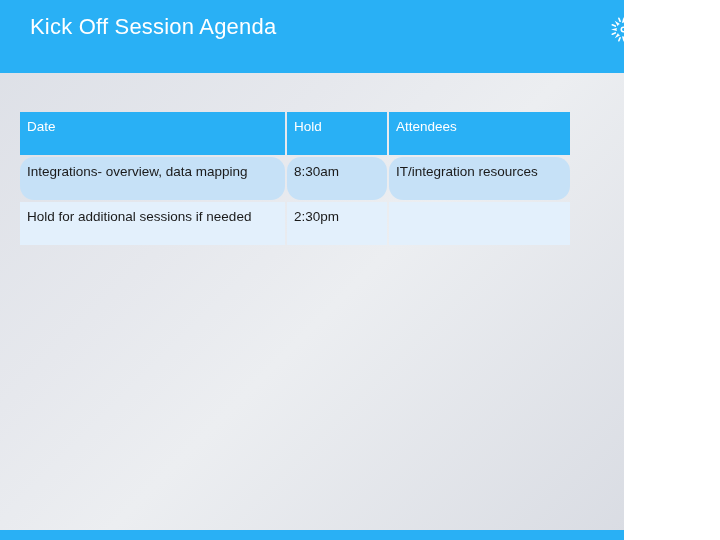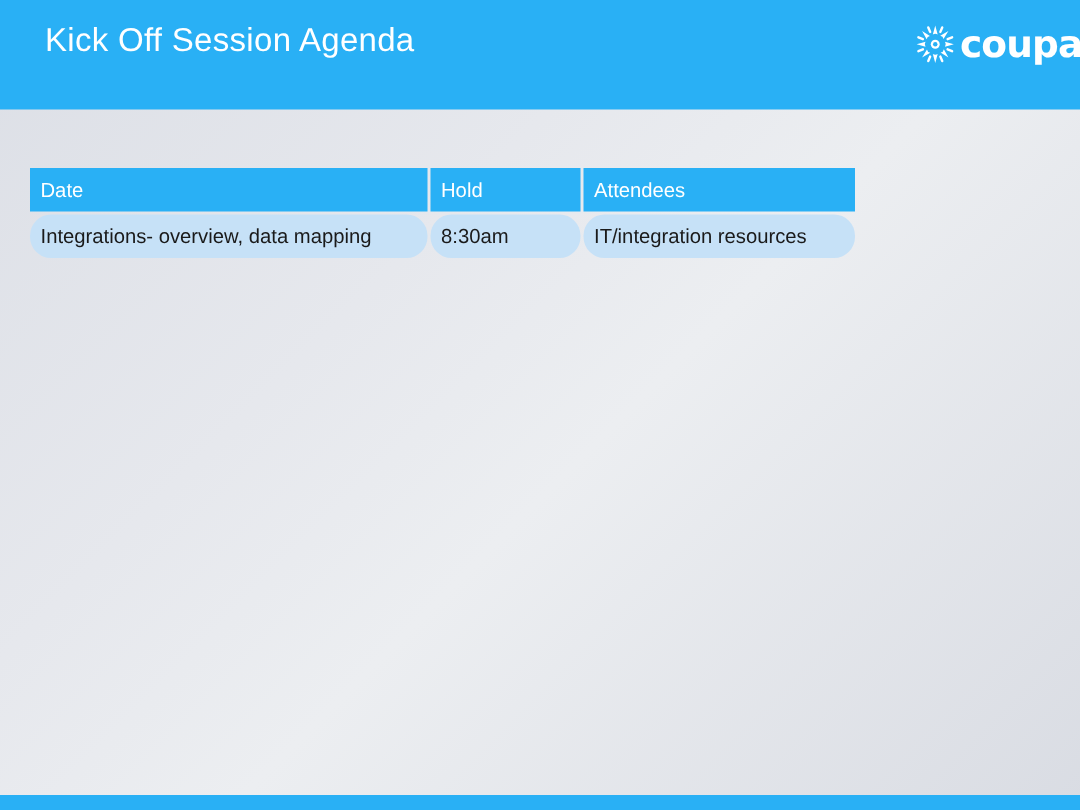--- a/index.html
+++ b/index.html
@@ -9,21 +9,21 @@
   body {
     width: 720px;
     height: 540px;
     overflow: hidden;
     font-family: "Liberation Sans", sans-serif;
     background: #ffffff;
   }
 
   #slide {
     position: relative;
-    width: 720px;
+    width: 624px;
     height: 540px;
     background: linear-gradient(135deg, #dcdfe6 0%, #e6e8ed 35%, #eceef1 55%, #d9dce3 100%);
     overflow: hidden;
   }
 
   
   #banner {
     position: absolute;
     left: 0;
     top: 0;
@@ -88,21 +88,21 @@
     table-layout: fixed;
   }
   #agenda-table col.c-date { width: 265px; }
   #agenda-table col.c-time { width: 100px; }
   #agenda-table col.c-att  { width: 181px; }
 
   #agenda-table th,
   #agenda-table td {
     vertical-align: top;
     text-align: left;
-    padding: 5px 7px 5px 7px;
+    padding: 5px 7px 19px 7px;
     font-size: 13.5px;
     line-height: 19px;
     font-weight: normal;
     color: #1a1a1a;
     margin-left: 32px;
   }
 
   #agenda-table thead th {
     background: #29b0f5;
     color: #ffffff;
@@ -163,18 +163,23 @@
         <th>Hold</th>
         <th>Attendees</th>
       </tr>
     </thead>
     <tbody>
       <tr class="row-dark">
         <td>Integrations- overview, data mapping</td>
         <td>8:30am</td>
         <td>IT/integration resources</td>
       </tr>
+      <tr class="row-light">
+        <td>Hold for additional sessions if needed</td>
+        <td>2:30pm</td>
+        <td></td>
+      </tr>
     </tbody>
   </table>
 
   <div id="footer-strip"></div>
 
 </div>
 
 </body></html>

